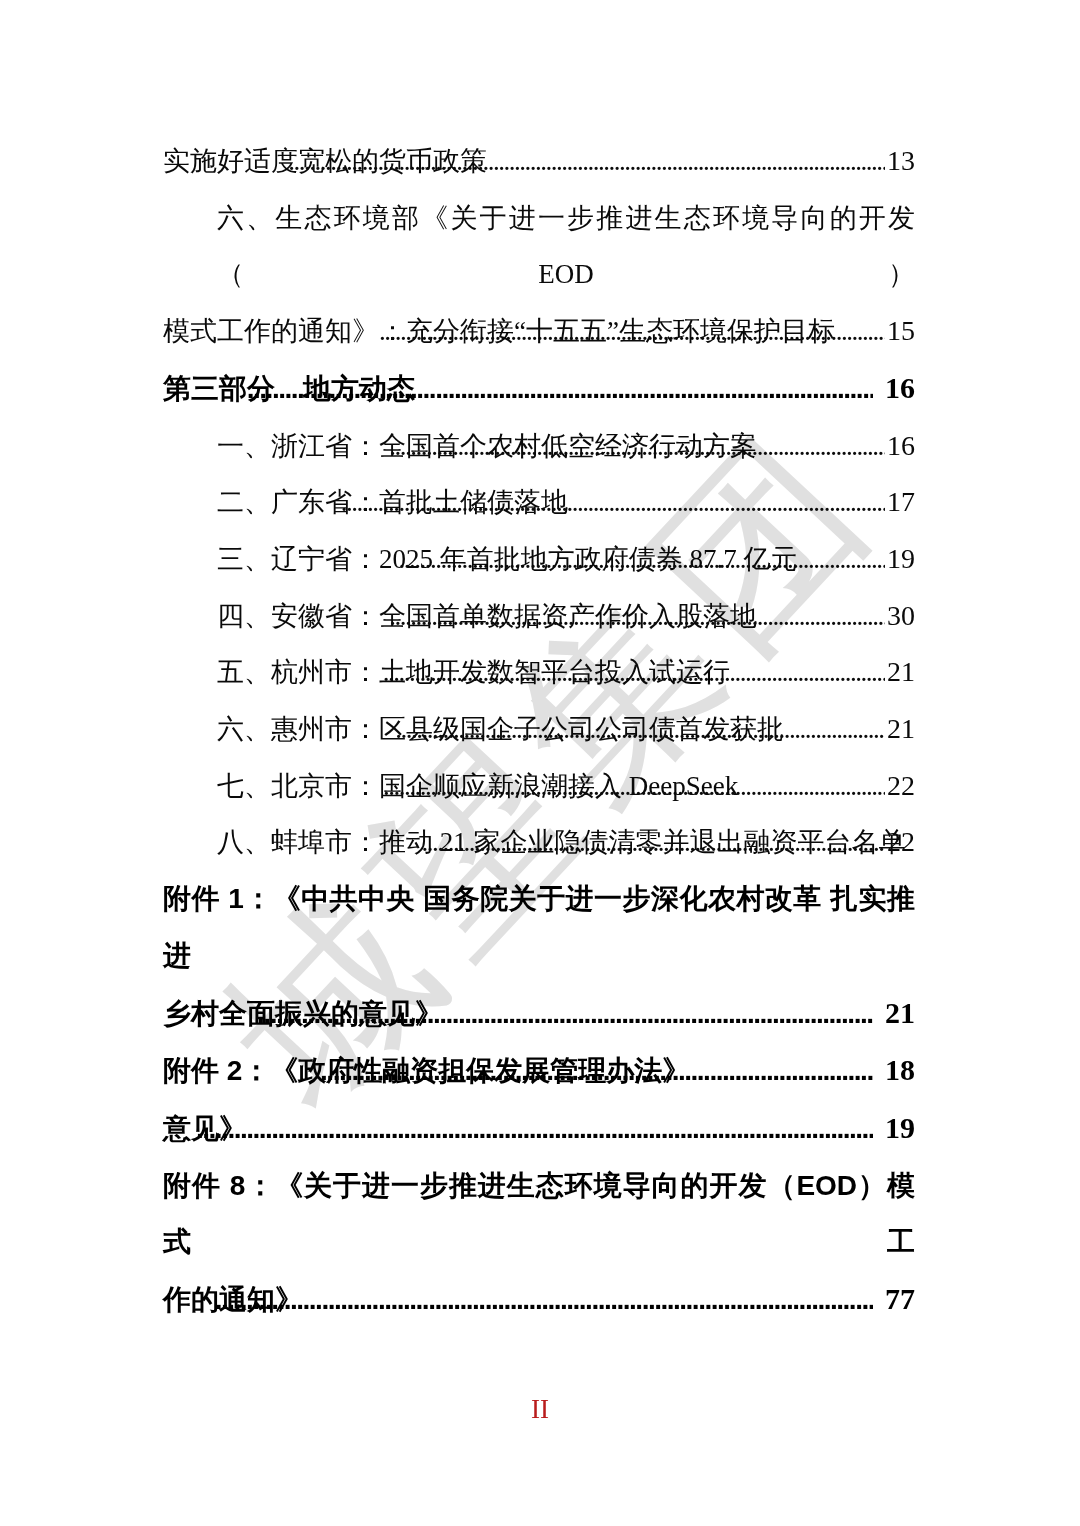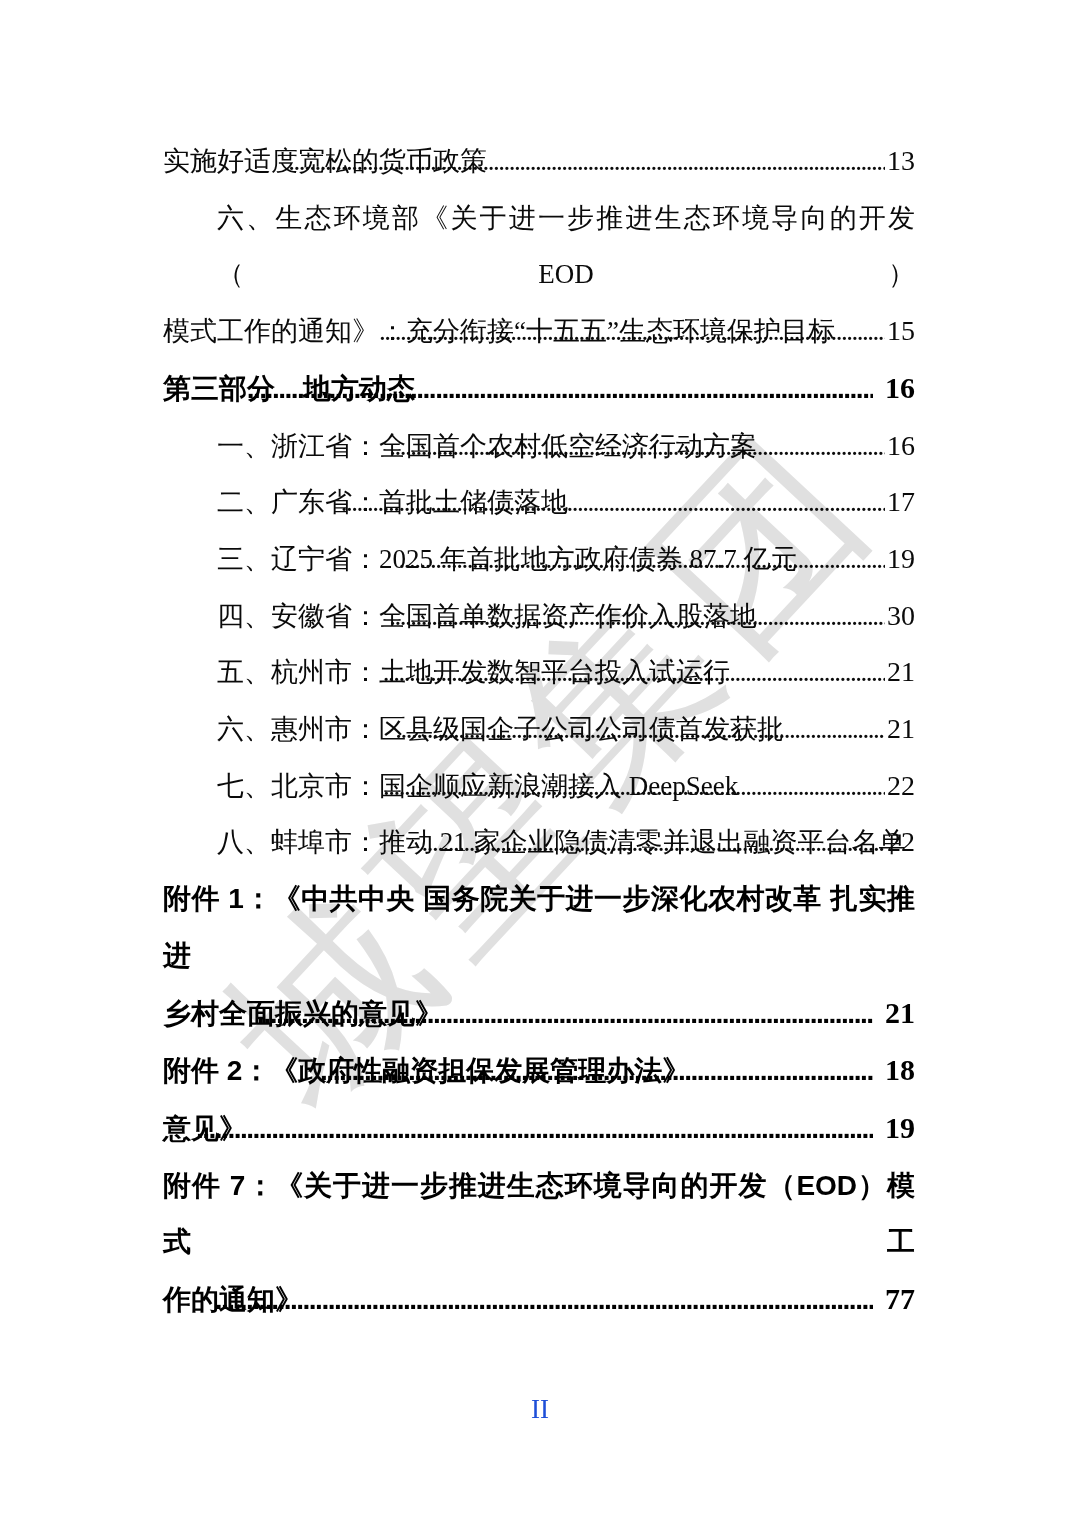--- a/index.html
+++ b/index.html
@@ -74,21 +74,21 @@
     font-family: "Liberation Serif", "DejaVu Serif", serif;
   }
   .toc-row.bold .pagenum { padding-left: 12px; font-size: 30px; font-weight: 700; }
 
   .footer {
     position: absolute;
     left: 0; right: 0; top: 1394px;
     text-align: center;
     font-size: 27px;
     z-index: 1;
-    color: #1d4ed8;
+    color: #b91c1c;
     font-family: "Liberation Serif", "DejaVu Serif", serif;
   }
 </style>
 </head>
 <body>
 
 <div class="page">
   <div class="watermark">城望集团</div>
 
   <main class="toc">
@@ -157,21 +157,21 @@
       <div class="toc-row bold">
         <span class="entry-text">附件 2：《政府性融资担保发展管理办法》 </span>
         <span class="leader"></span>
         <span class="pagenum">18</span>
       </div>
       <div class="toc-row bold">
         <span class="entry-text">意见》 </span>
         <span class="leader"></span>
         <span class="pagenum">19</span>
       </div>
-      <div class="toc-row bold justify"><span class="entry-text">附件 7：《关于进一步推进生态环境导向的开发（EOD）模式工</span></div>
+      <div class="toc-row bold justify"><span class="entry-text">附件 8：《关于进一步推进生态环境导向的开发（EOD）模式工</span></div>
       <div class="toc-row bold">
         <span class="entry-text">作的通知》 </span>
         <span class="leader"></span>
         <span class="pagenum">77</span>
       </div>
     </main>
 
   <div class="footer">II</div>
 </div>
 

